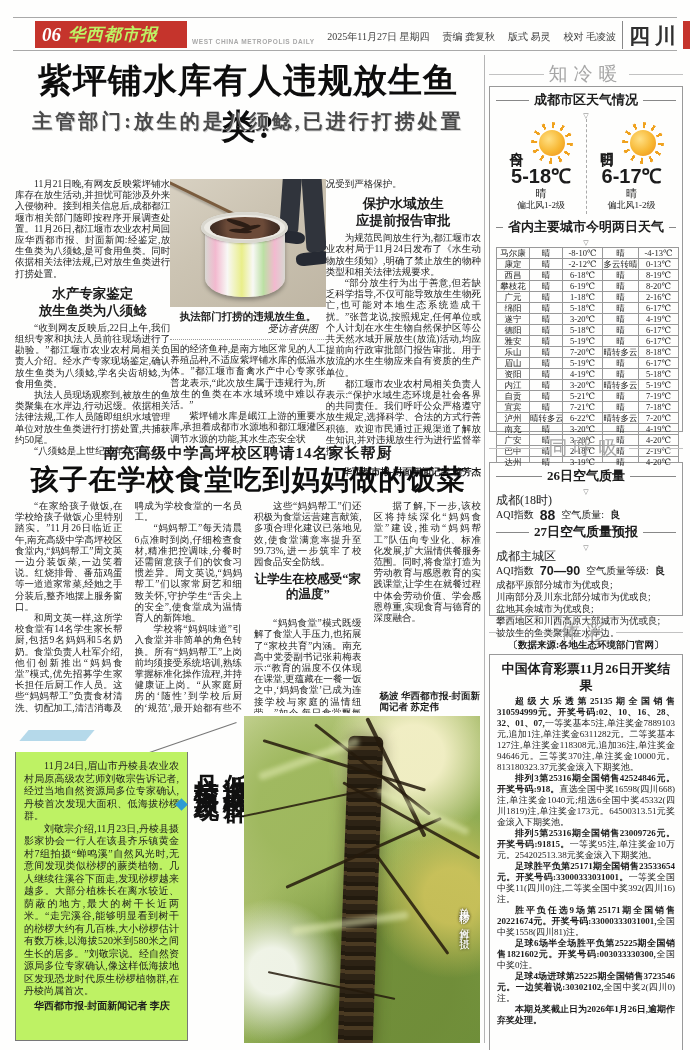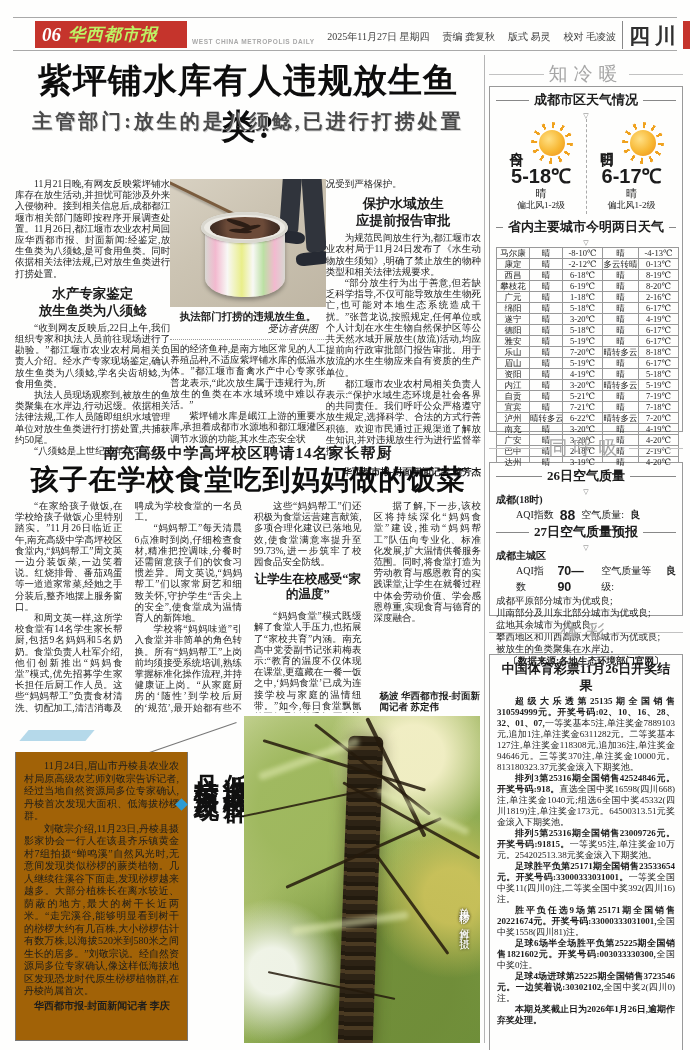--- a/index.html
+++ b/index.html
@@ -61,29 +61,29 @@
   .cap1 { font-size:10.5px; font-weight:bold; text-align:center; margin-top:3px; line-height:13px; }
   .cred1 { font-size:10px; font-style:italic; text-align:right; padding-right:8px; line-height:12px; }
   .dotted { border-top:1px dotted #9a9a9a; margin:4px 0 4px; }
 
   
   .a2-kick { position:absolute; left:15px; top:444px; width:466px; text-align:center;
              font-size:15px; font-weight:bold; letter-spacing:1px; }
   .a2-head { position:absolute; left:15px; top:461px; width:466px; text-align:center;
              font-size:28px; font-weight:900; letter-spacing:1px; color:#0d0d0d; }
   .a2-cols { position:absolute; left:15px; top:501px; width:466px; height:212px; display:flex; gap:12px; }
-  .sub2 { font-weight:bold; font-size:12px; line-height:15px; margin:4px 0 9px; }
+  .sub2 { font-weight:bold; font-size:12px; line-height:15px; margin:4px 0 16px; }
   .sub2.center { text-align:center; font-size:12.5px; }
 
   
   .a3-decor { position:absolute; left:24px; top:730px; width:66px; height:11px; background:#b5d9ea; transform:skewX(-40deg); }
   .a3-top1 { position:absolute; left:16px; top:752px; width:134px; height:1px; background:#777; }
   .a3-top2 { position:absolute; left:147px; top:737px; width:92px; height:1px; background:#777; transform:rotate(-19deg); }
   .a3-box { position:absolute; left:15px; top:752px; width:173px; height:289px; border:1px solid #777; border-top:none;
-            padding:8px 8px 5px; font-size:10px; line-height:12.5px; overflow:hidden; background:#a16207; }
+            padding:8px 8px 5px; font-size:10px; line-height:12.5px; overflow:hidden; background:#bef264; }
   .a3-box .p { margin-bottom:0; }
   .byline3 { font-weight:bold; font-size:10px; margin-top:2px; text-indent:1em; }
   .a3-diamond { position:absolute; left:177px; top:800px; width:9px; height:9px; background:var(--blue,#2d9bd3); transform:rotate(45deg); }
   .a3-vtitle { position:absolute; left:191px; top:754px; height:260px; writing-mode:vertical-rl;
                font-size:25px; font-weight:900; letter-spacing:5px; line-height:27px; color:#111; }
   .a3-vtitle div { margin-left:2px; }
 
   .fern { position:absolute; left:244px; top:716px; width:236px; height:327px; overflow:hidden;
           background:
             radial-gradient(circle at 12% 78%, rgba(244,247,238,.95) 0 7%, rgba(244,247,238,0) 22%),
@@ -127,22 +127,22 @@
   .wtemp { font-family:"Liberation Sans",sans-serif; font-weight:bold; font-size:20px; line-height:22px; }
   .wcond { font-size:11px; line-height:13px; }
   .wwind { font-size:9px; line-height:11px; }
   .wtable { width:100%; border-collapse:collapse; margin-top:3px; table-layout:fixed; }
   .wtable td { border:1px solid #999; text-align:center; font-size:8.5px; line-height:10px; height:10.5px;
                padding:0; white-space:nowrap; overflow:hidden; }
   .wtable td:nth-child(1){width:33px} .wtable td:nth-child(2){width:33px} .wtable td:nth-child(3){width:40px}
   .wtable td:nth-child(4){width:36px} .wtable td:nth-child(5){width:40px}
 
   .abox { height:154px; margin-top:2px; }
-  .acity { font-weight:bold; font-size:10px; line-height:14px; }
-  .aqirow { font-size:10px; line-height:16px; display:flex; align-items:flex-start; gap:6px;margin-left:20px; }
+  .acity { font-weight:normal; font-size:12px; line-height:14px; }
+  .aqirow { font-size:10px; line-height:16px; display:flex; align-items:center; gap:6px; }
   .aqv  { font-family:"Liberation Sans",sans-serif; font-size:14px; }
   .aqv2 { font-family:"Liberation Sans",sans-serif; font-size:12.5px; }
   .aline { font-size:9.5px; line-height:12px; }
   .asrc { font-weight:bold; font-size:9.5px; line-height:13px; text-align:center; }
 
   .lbox { height:405px; margin-top:10px; padding:5px 7px; }
   .ltitle { font-weight:bold; font-size:13px; text-align:center; line-height:17px; margin-bottom:2px; }
   .lp { font-size:9px; line-height:11px; text-align:justify; text-indent:2em; }
   .gtitle.mt { margin-top:4px; }
 </style>

